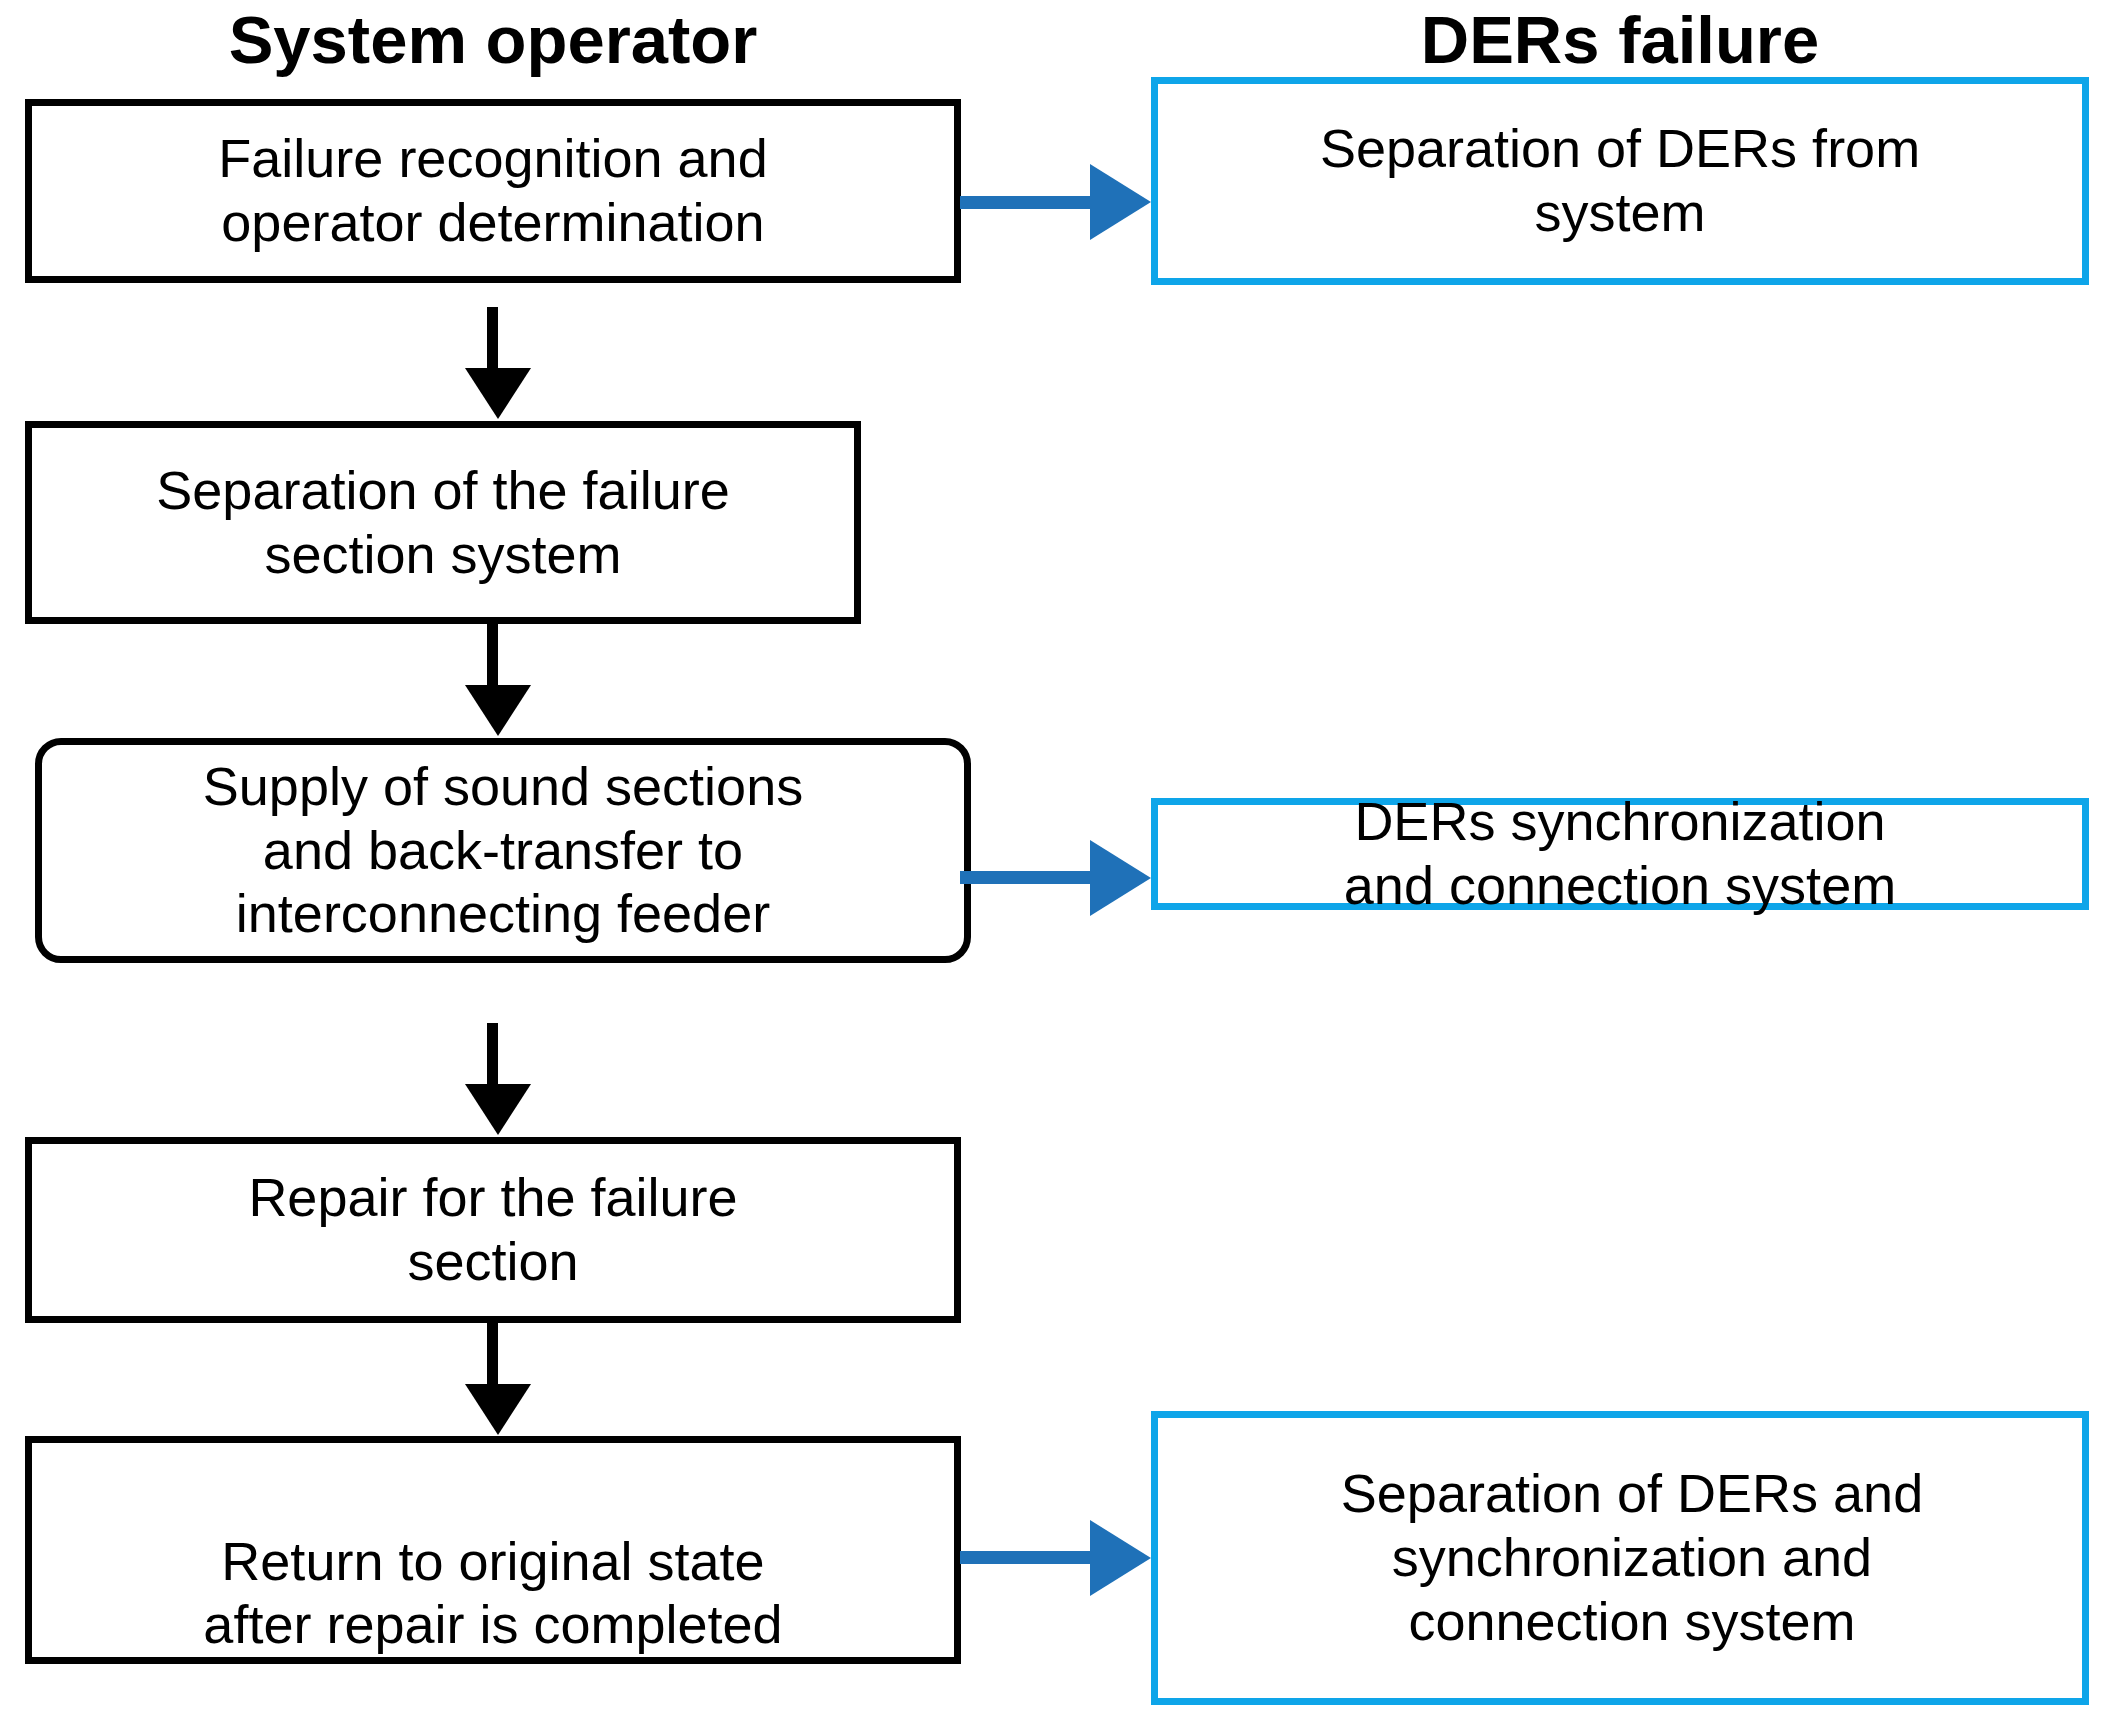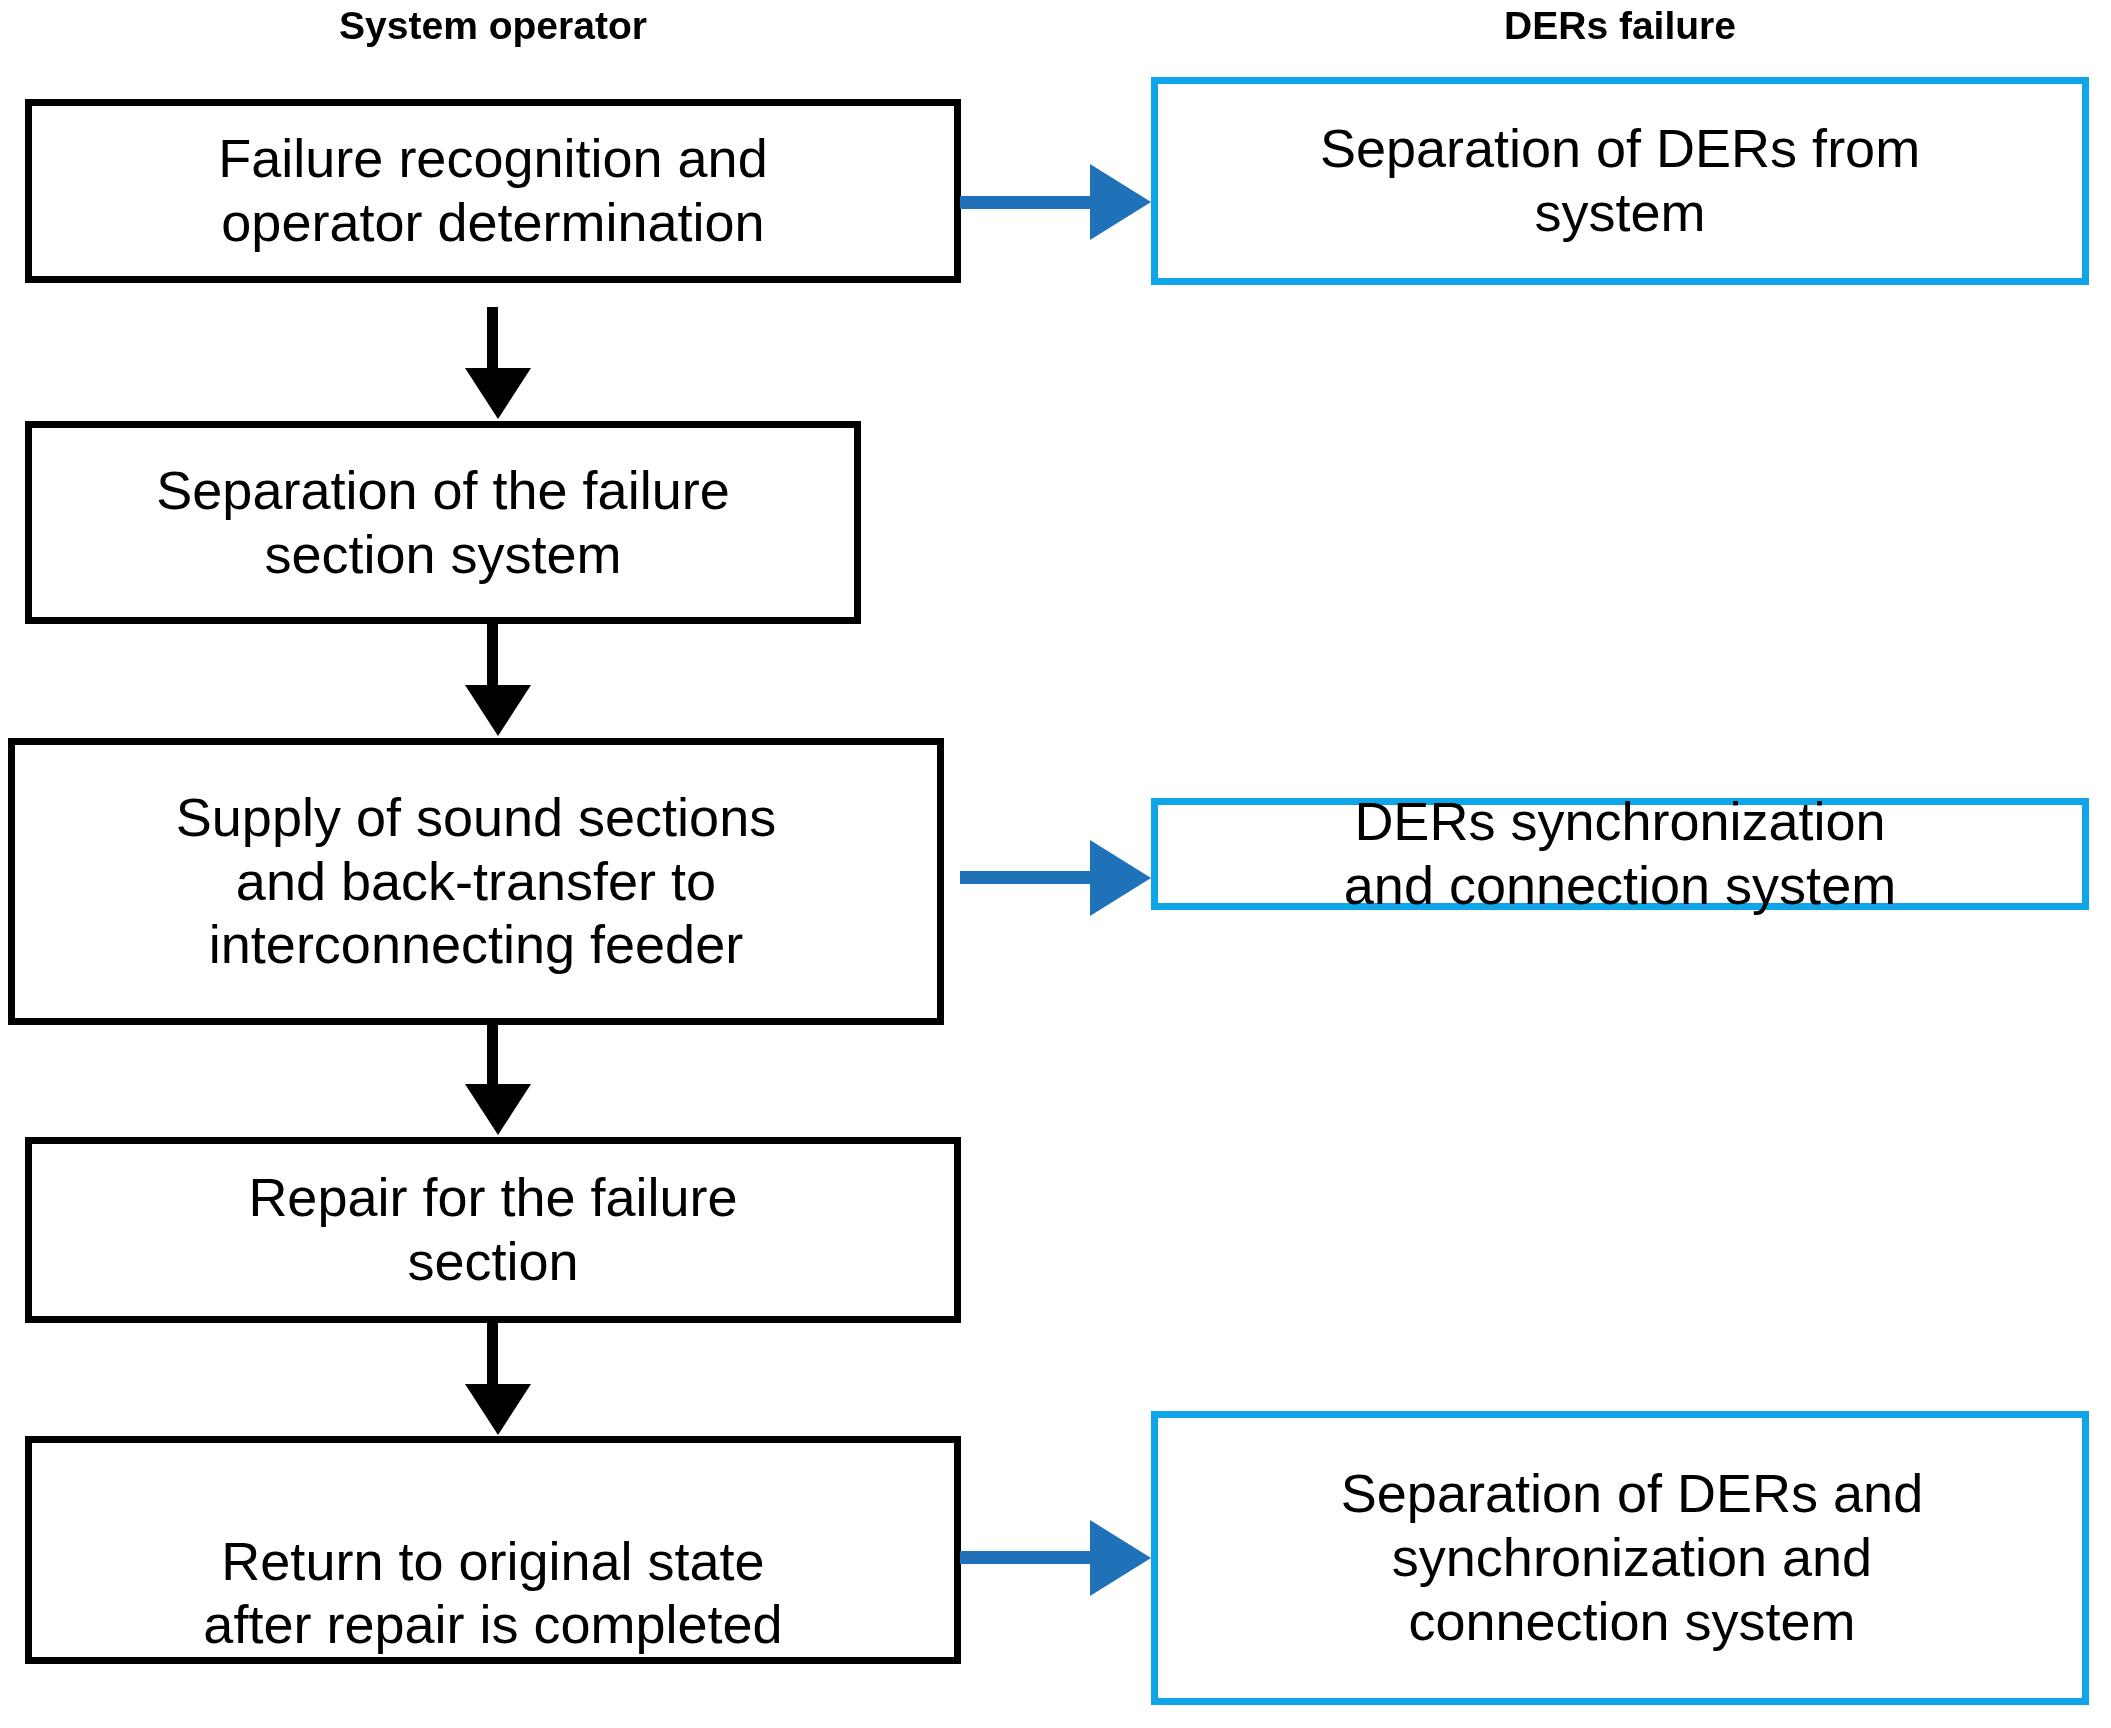--- a/index.html
+++ b/index.html
@@ -15,21 +15,21 @@
     width: 2112px;
     height: 1729px;
     background: #ffffff;
     overflow: hidden;
   }
 
   
   .col-header {
     position: absolute;
     font-weight: bold;
-    font-size: 39px;
+    font-size: 67px;
     line-height: 1;
     color: #000000;
     text-align: center;
     white-space: nowrap;
   }
   #header-system-operator { left: 25px;   top: 6px;  width: 936px; }
   #header-ders-operator   { left: 1151px; top: 6px;  width: 938px; }
 
   
   .pbox {
@@ -44,21 +44,21 @@
     font-size: 54px;
     line-height: 1.18;
   }
   .pbox.black { border: 7px solid #000000; }
   .pbox.blue  { border: 7px solid #0ea5e9; }
   .pbox .label { display: block; padding: 0 24px; }
 
   
   #box-failure-recognition  { left: 25px; top: 99px;  width: 936px; height: 184px; }
   #box-separation-failure   { left: 25px; top: 421px;  width: 836px; height: 203px; }
-  #box-supply-sound         { left: 8px; top: 738px;  width: 936px; height: 287px; }
+  #box-supply-sound         { left: 35px; top: 738px;  width: 936px; height: 225px; border-radius: 26px; }
   #box-repair-failure       { left: 25px; top: 1137px; width: 936px; height: 186px; }
   #box-return-original      { left: 25px; top: 1436px; width: 936px; height: 228px; align-items: flex-end; }
 
   
   #box-separation-ders      { left: 1151px; top: 77px;   width: 938px; height: 208px; }
   #box-ders-sync            { left: 1151px; top: 798px;  width: 938px; height: 112px; }
   #box-separation-sync-conn { left: 1151px; top: 1411px; width: 938px; height: 294px; padding-left: 24px; }
 
   
   .conn { position: absolute; }

